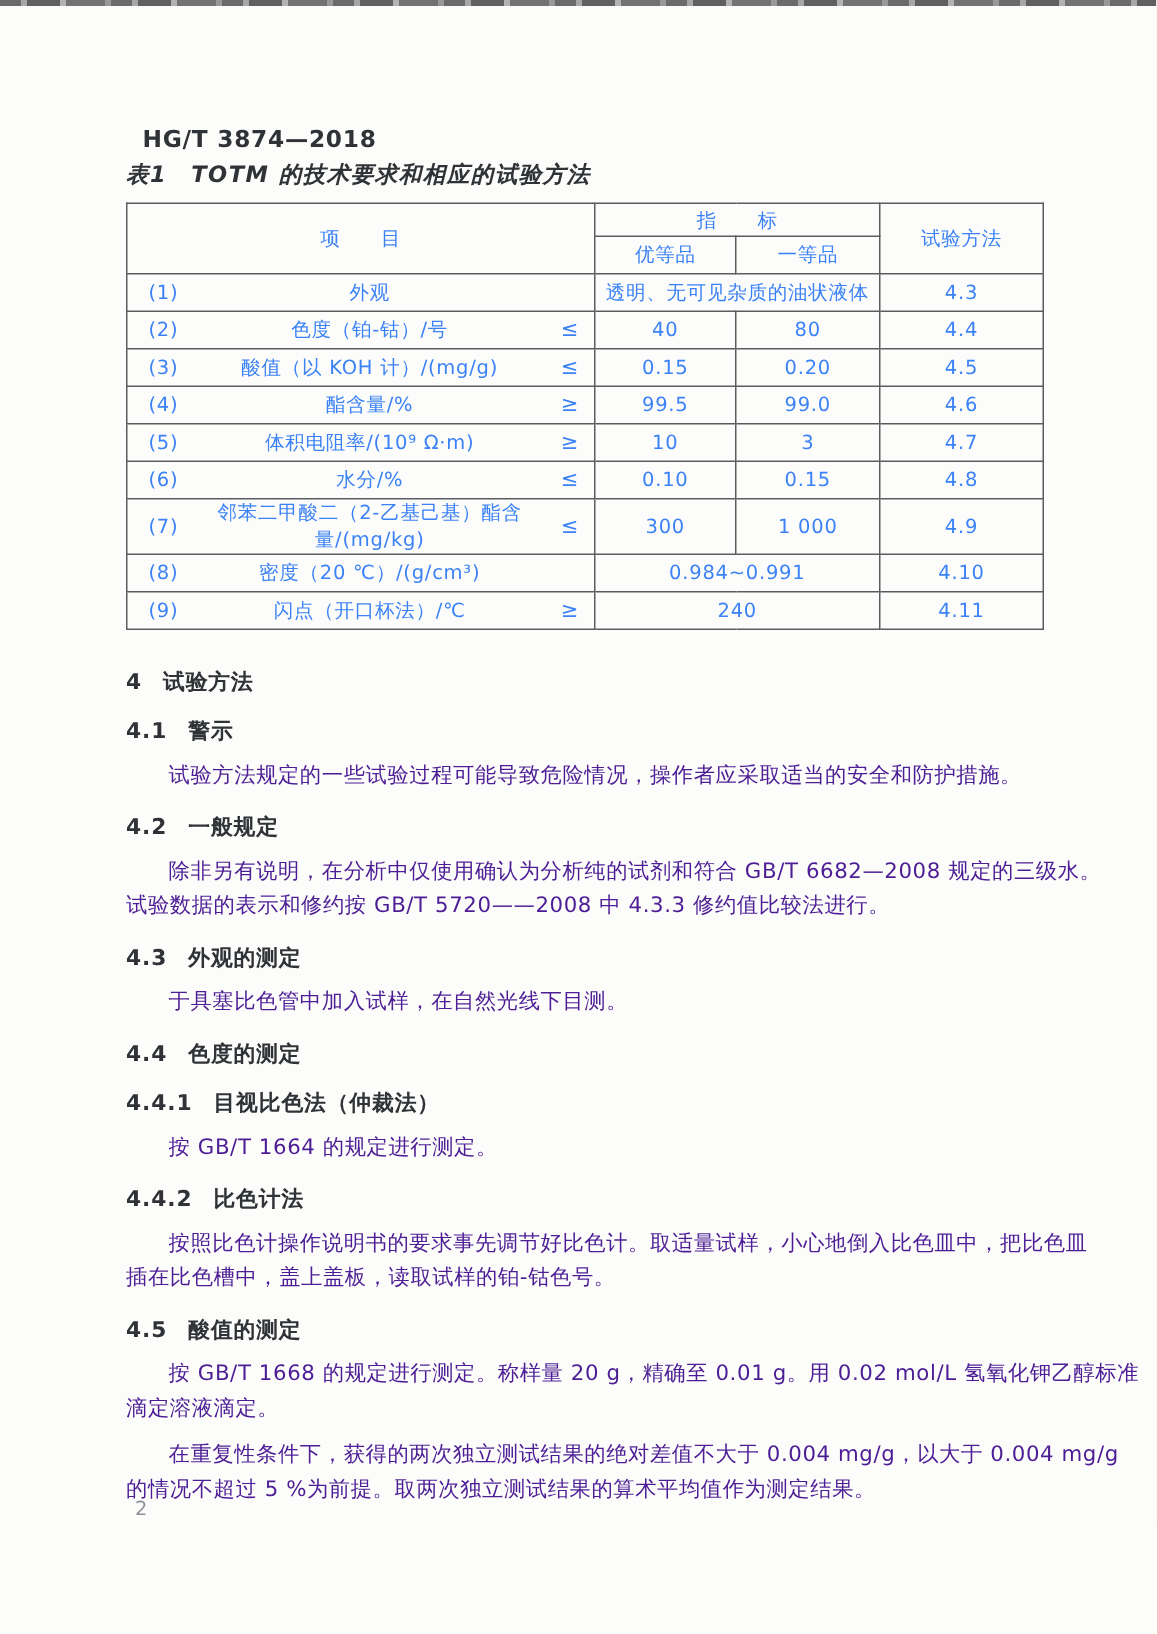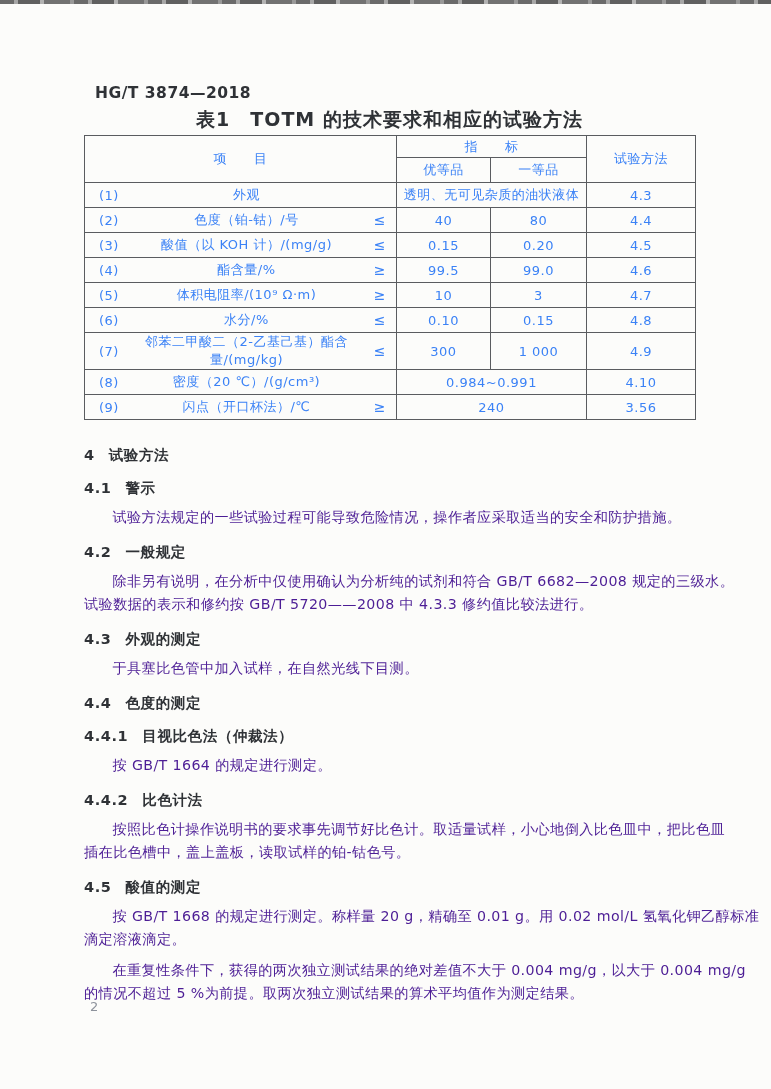--- a/index.html
+++ b/index.html
@@ -25,22 +25,22 @@
     opacity: .75;
   }
   .doc-code {
     position: absolute; top: 84px; left: 83px;
     font-size: 15.5px; font-weight: bold; letter-spacing: .5px;
     color: #2f3236;
     margin-left: 12px;
   }
   .table-title {
     position: absolute; top: 107px; left: 84px; width: 611px;
-    text-align: center; font-size: 19px; font-weight: bold;
-    color: #2f3236; letter-spacing: 1px;
+    font-size: 15px; font-weight: bold;
+    color: #2f3236; letter-spacing: 1px; font-style: italic;
   }
   table.req {
     position: absolute; top: 135px; left: 84px;
     width: 611px; border-collapse: collapse; table-layout: fixed;
     font-size: 13px; color: #3b82f6;
   }
   table.req th, table.req td {
     border: 1px solid #5a5c5f;
     padding: 0 4px;
     text-align: center; vertical-align: middle;
@@ -202,21 +202,21 @@
         </tr>
         <tr>
           <td class="item-cell">
             <div class="item-wrap">
               <span class="item-no">(9)</span>
               <span class="item-label">闪点（开口杯法）/℃</span>
               <span class="item-rel">≥</span>
             </div>
           </td>
           <td colspan="2">240</td>
-          <td>3.56</td>
+          <td>4.11</td>
         </tr>
       </tbody>
   </table>
 
   <div class="sections" id="sections">
       <div class="heading h-l1">
         <span class="h-num">4</span>
         <span class="h-title">试验方法</span>
       </div>
       <div class="heading h-l2">

